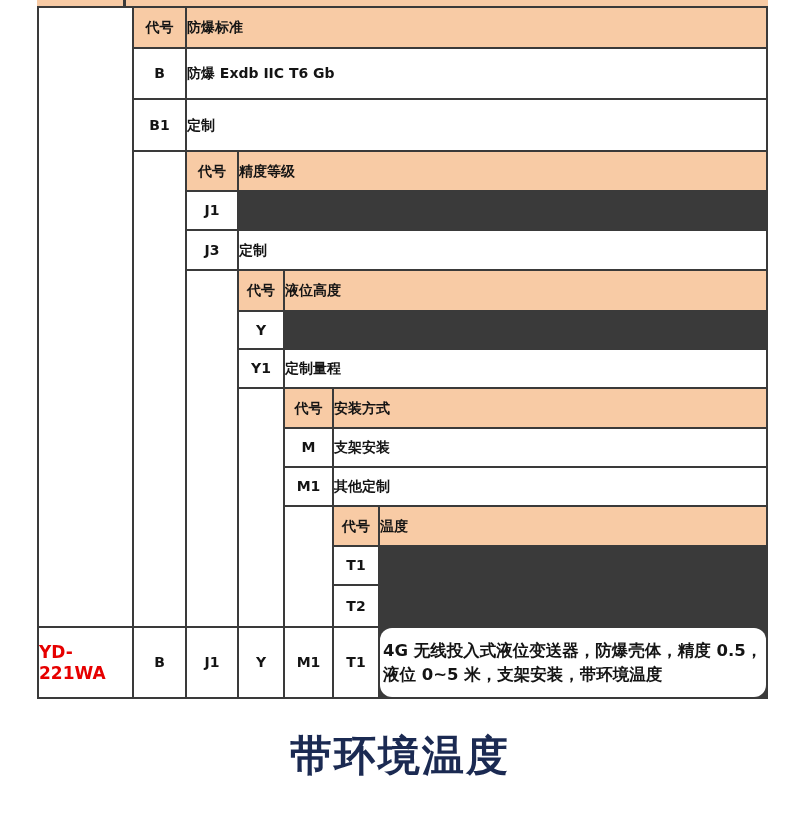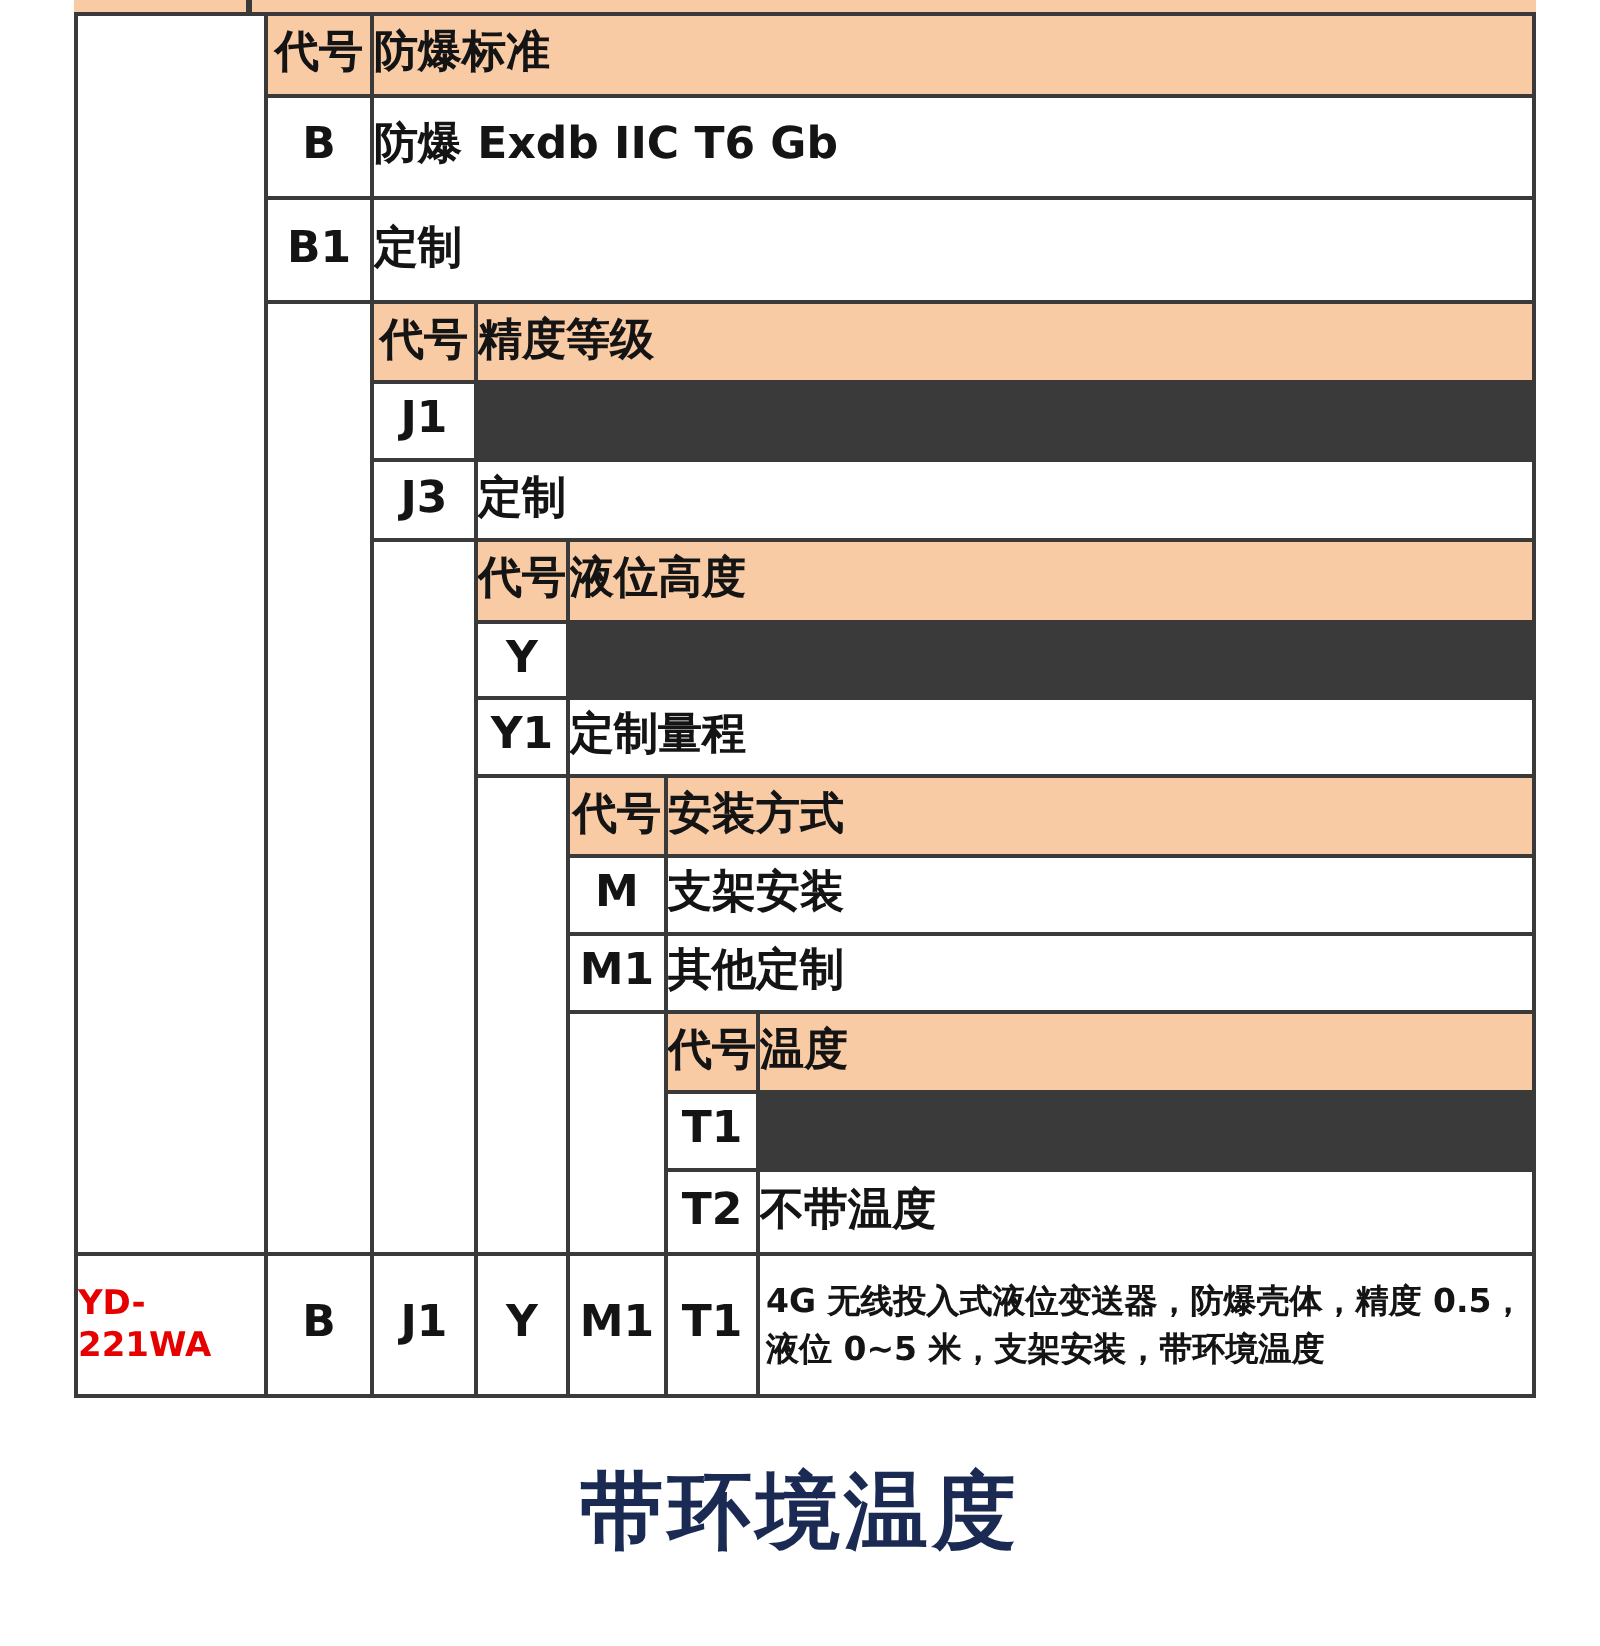--- a/index.html
+++ b/index.html
@@ -28,29 +28,29 @@
     padding:2px;
     background:var(--line);
     width:731px;
   }
   .cell{
     background:#ffffff;
     display:flex;
     align-items:center;
     color:var(--text);
     font-weight:bold;
-    font-size:22px;
+    font-size:14px;
     line-height:1.2;
     overflow:hidden;
   }
   .hdr{background:var(--peach);}
   .code{justify-content:center;text-align:center;}
   .lbl,.val{}
   .model{justify-content:center;color:var(--red);font-size:17px;letter-spacing:0;}
-  .desc{font-size:16.5px;line-height:1.45;padding:2px 2px 2px 3px;align-items:center;}
+  .desc{font-size:16.5px;line-height:1.45;padding:2px 2px 2px 3px;align-items:center;border-radius:12px;}
 
   .section-title{
     position:absolute;left:0;top:726px;width:800px;height:60px;
     display:flex;align-items:center;justify-content:center;
     color:var(--navy);font-size:42px;font-weight:bold;letter-spacing:2px;
   }
 </style>
 </head>
 <body>
 
@@ -93,21 +93,20 @@
       <div class="cell hdr lbl" style="grid-area:10/6/11/8">安装方式</div>
       <div class="cell code" style="grid-area:11/5/12/6">M</div>
       <div class="cell val" style="grid-area:11/6/12/8">支架安装</div>
       <div class="cell code" style="grid-area:12/5/13/6">M1</div>
       <div class="cell val" style="grid-area:12/6/13/8">其他定制</div>
 
       <div class="cell hdr code" style="grid-area:13/6/14/7">代号</div>
       <div class="cell hdr lbl" style="grid-area:13/7/14/8">温度</div>
       <div class="cell code" style="grid-area:14/6/15/7">T1</div>
       <div class="cell code" style="grid-area:15/6/16/7">T2</div>
-      <div class="cell val" style="grid-area:15/7/16/8">不带温度</div>
 
       <div class="cell model" style="grid-area:16/1/17/2">YD-221WA</div>
       <div class="cell code" style="grid-area:16/2/17/3">B</div>
       <div class="cell code" style="grid-area:16/3/17/4">J1</div>
       <div class="cell code" style="grid-area:16/4/17/5">Y</div>
       <div class="cell code" style="grid-area:16/5/17/6">M1</div>
       <div class="cell code" style="grid-area:16/6/17/7">T1</div>
       <div class="cell desc" style="grid-area:16/7/17/8">4G 无线投入式液位变送器，防爆壳体，精度 0.5，液位 0~5 米，支架安装，带环境温度</div>
 
     </div>

